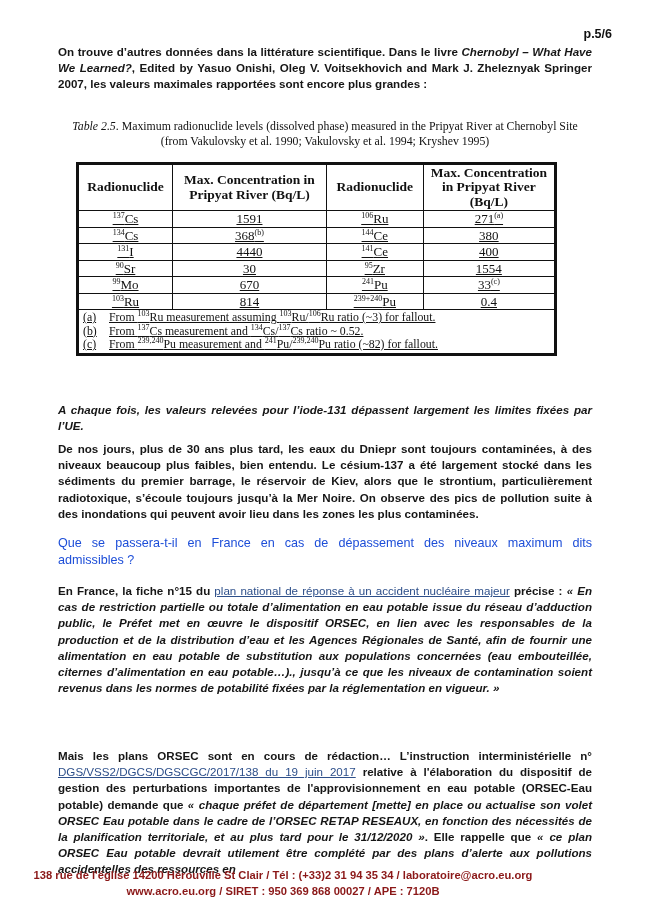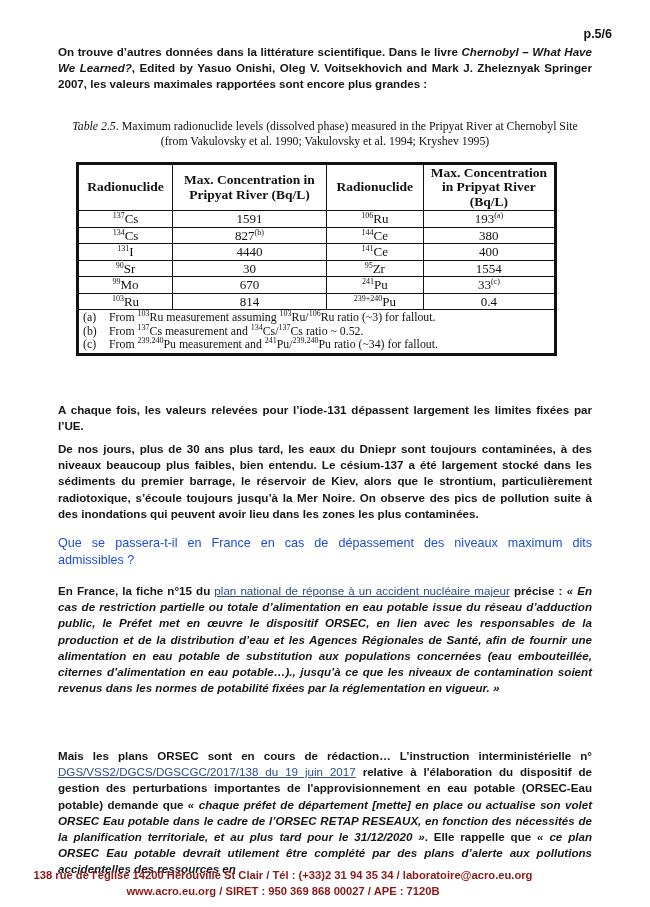--- a/index.html
+++ b/index.html
@@ -7,27 +7,27 @@
   .page-num { position: absolute; top: 27px; right: 38px; font-size: 12.5px; font-weight: bold; }
   .para { position: absolute; left: 58px; width: 534px; font-size: 11.6px; line-height: 16.2px; text-align: justify; font-weight: bold; color: #161616; }
   .para .it { font-style: italic; }
   .para a { color: #2d4f8a; text-decoration: underline; font-weight: normal; }
   .p1 { top: 44px; }
   .caption { position: absolute; left: 70px; width: 510px; top: 119px; font-family: "Liberation Serif", serif; font-size: 11.8px; line-height: 14.5px; text-align: center; color: #111; }
   .caption .it { font-style: italic; }
   table.rad { position: absolute; left: 76px; top: 162px; width: 481px; border-collapse: collapse; border: 3px solid #111; font-family: "Liberation Serif", serif; font-size: 13px; color: #111; }
   table.rad th, table.rad td { border: 1.5px solid #111; text-align: center; padding: 0; }
   table.rad th { font-weight: bold; font-size: 13.5px; line-height: 14.5px; height: 45px; }
-  table.rad td { height: 15.5px; line-height: 15px; }
+  table.rad td { height: 15.5px; line-height: 15px; text-decoration: underline; }
   table.rad sup { font-size: 8px; vertical-align: 5px; line-height: 0; }
   table.rad td.notes { text-align: left; font-size: 11.8px; line-height: 13.5px; padding: 1px 4px 1px 4px; border-top: 1.5px solid #111; }
   .note-row { display: flex; }
   .note-row .mark { width: 26px; }
   .col1 { width: 94px; } .col2 { width: 157px; } .col3 { width: 97px; } .col4 { width: 133px; }
-  .p2 { top: 402px; }
+  .p2 { top: 402px; font-style: italic; }
   .p3 { top: 441px; }
   .heading { position: absolute; left: 58px; width: 534px; top: 535px; font-size: 12.6px; line-height: 17px; text-align: justify; text-align-last: left; color: #1d4ed8; word-spacing: 6px; }
   .heading .last { word-spacing: 0; }
   .p4 { top: 583px; }
   .p5 { top: 716px; margin-top: 32px; }
   .footer { position: absolute; left: 0; width: 566px; top: 867px; text-align: center; font-size: 11.2px; line-height: 16px; font-weight: bold; color: #8b1818; }
 </style>
 </head>
 <body>
 
@@ -48,25 +48,25 @@
       <th class="col2">Max. Concentration in Pripyat River (Bq/L)</th>
       <th class="col3">Radionuclide</th>
       <th class="col4">Max. Concentration in Pripyat River (Bq/L)</th>
     </tr>
   </thead>
   <tbody id="table-body">
       <tr>
         <td><sup>137</sup><span>Cs</span></td>
         <td><span>1591</span><sup></sup></td>
         <td><sup>106</sup><span>Ru</span></td>
-        <td><span>193</span><sup>(a)</sup></td>
+        <td><span>271</span><sup>(a)</sup></td>
       </tr>
       <tr>
         <td><sup>134</sup><span>Cs</span></td>
-        <td><span>827</span><sup>(b)</sup></td>
+        <td><span>368</span><sup>(b)</sup></td>
         <td><sup>144</sup><span>Ce</span></td>
         <td><span>380</span><sup></sup></td>
       </tr>
       <tr>
         <td><sup>131</sup><span>I</span></td>
         <td><span>4440</span><sup></sup></td>
         <td><sup>141</sup><span>Ce</span></td>
         <td><span>400</span><sup></sup></td>
       </tr>
       <tr>
@@ -92,21 +92,21 @@
           <div class="note-row">
             <span class="mark">(a)</span>
             <span><span>From </span><sup>103</sup><span>Ru measurement assuming </span><sup>103</sup><span>Ru/</span><sup>106</sup><span>Ru ratio (~3) for fallout.</span></span>
           </div>
           <div class="note-row">
             <span class="mark">(b)</span>
             <span><span>From </span><sup>137</sup><span>Cs measurement and </span><sup>134</sup><span>Cs/</span><sup>137</sup><span>Cs ratio ~ 0.52.</span></span>
           </div>
           <div class="note-row">
             <span class="mark">(c)</span>
-            <span><span>From </span><sup>239,240</sup><span>Pu measurement and </span><sup>241</sup><span>Pu/</span><sup>239,240</sup><span>Pu ratio (~34) for fallout.</span></span>
+            <span><span>From </span><sup>239,240</sup><span>Pu measurement and </span><sup>241</sup><span>Pu/</span><sup>239,240</sup><span>Pu ratio (~82) for fallout.</span></span>
           </div>
         </td>
       </tr>
     </tbody>
 </table>
 
 <div class="para p2">A chaque fois, les valeurs relevées pour l’iode-131 dépassent largement les limites fixées par l’UE.</div>
 
 <div class="para p3">De nos jours, plus de 30 ans plus tard, les eaux du Dniepr sont toujours contaminées, à des niveaux beaucoup plus faibles, bien entendu. Le césium-137 a été largement stocké dans les sédiments du premier barrage, le réservoir de Kiev, alors que le strontium, particulièrement radiotoxique, s’écoule toujours jusqu’à la Mer Noire. On observe des pics de pollution suite à des inondations qui peuvent avoir lieu dans les zones les plus contaminées.</div>
 

